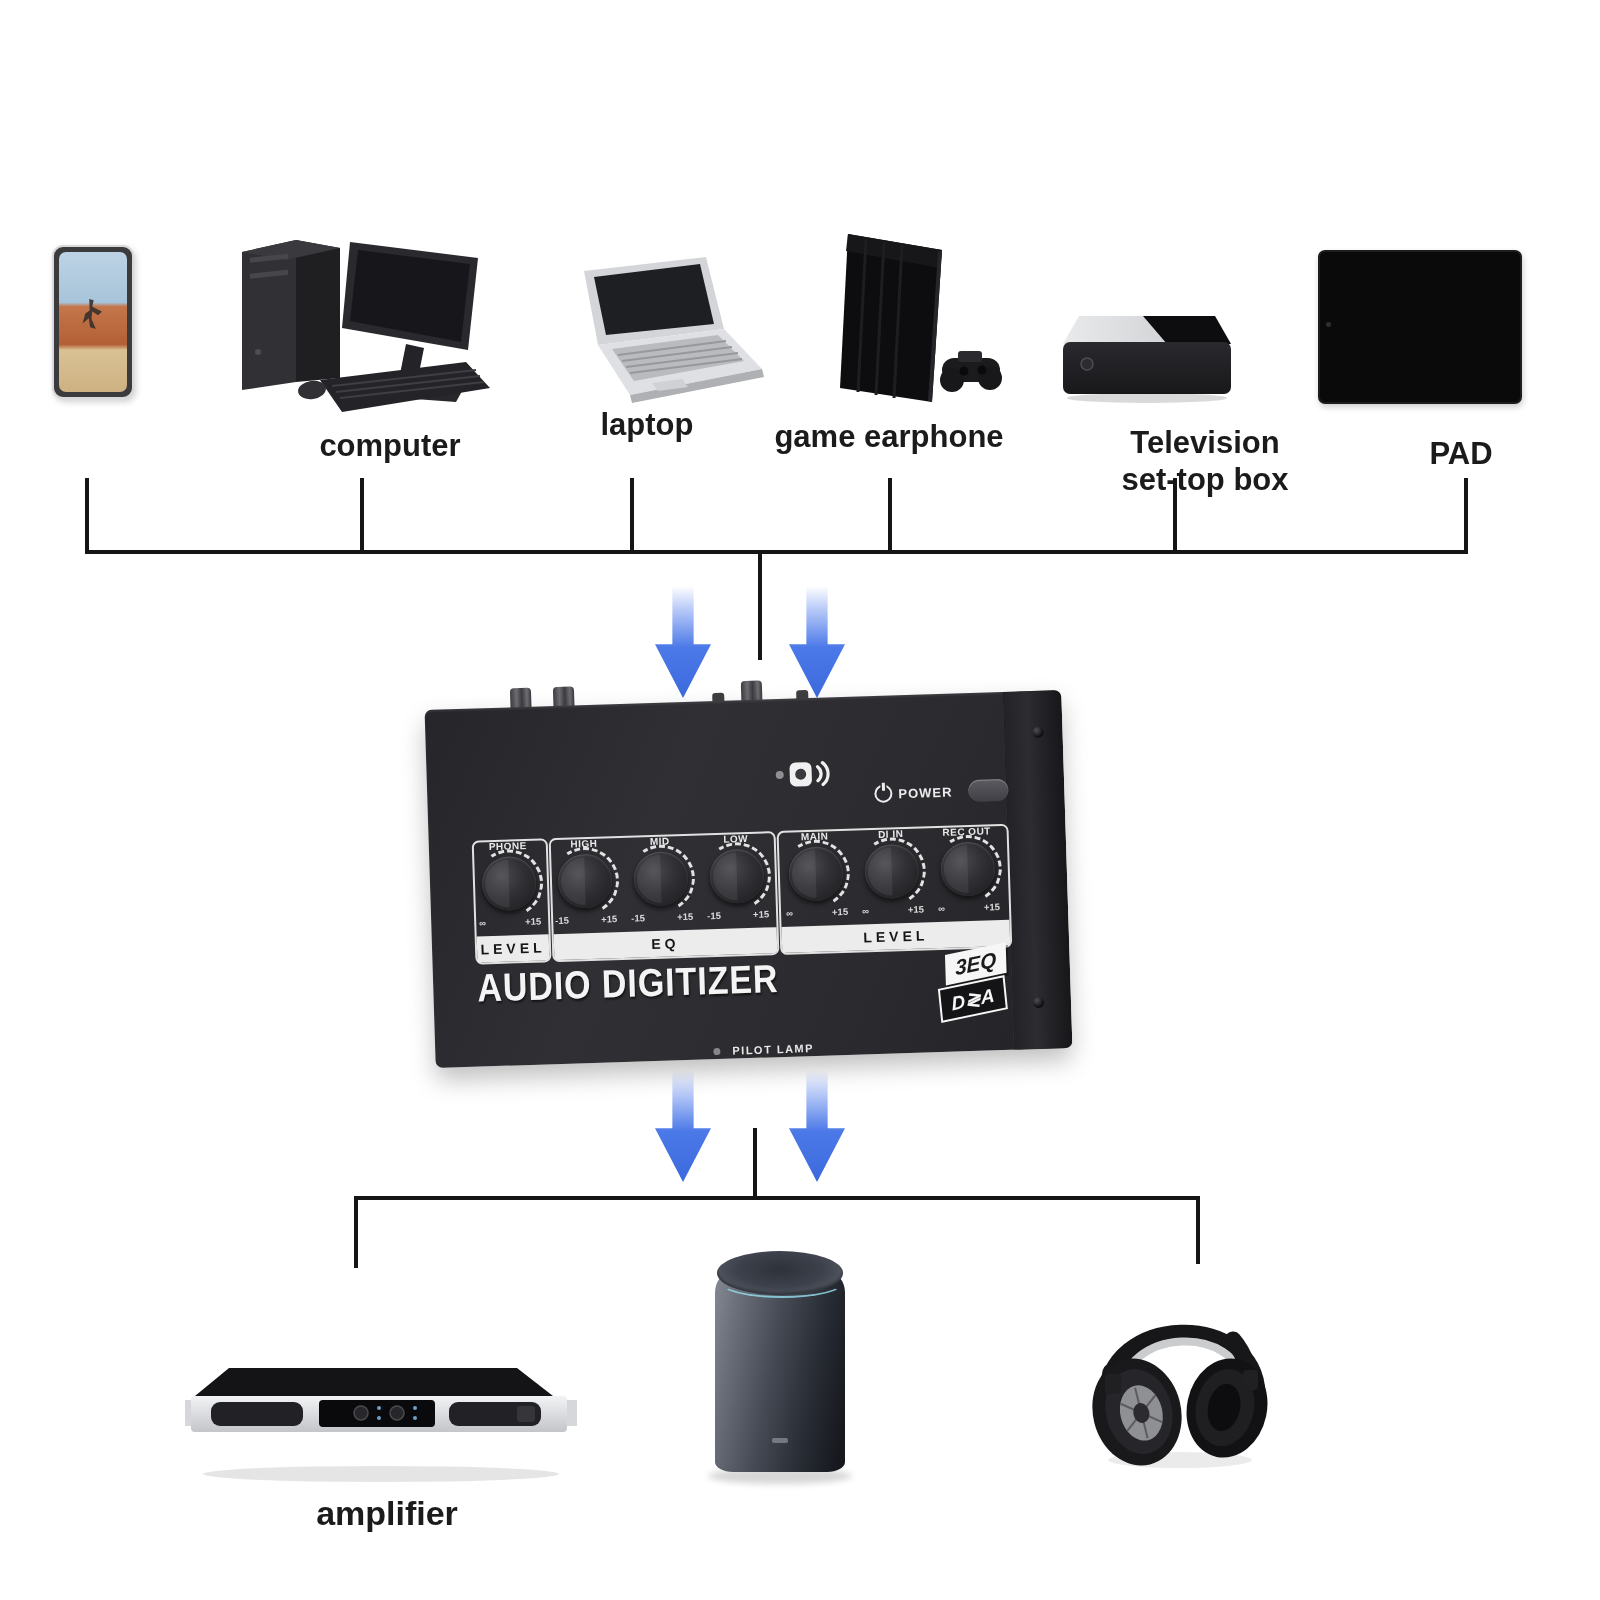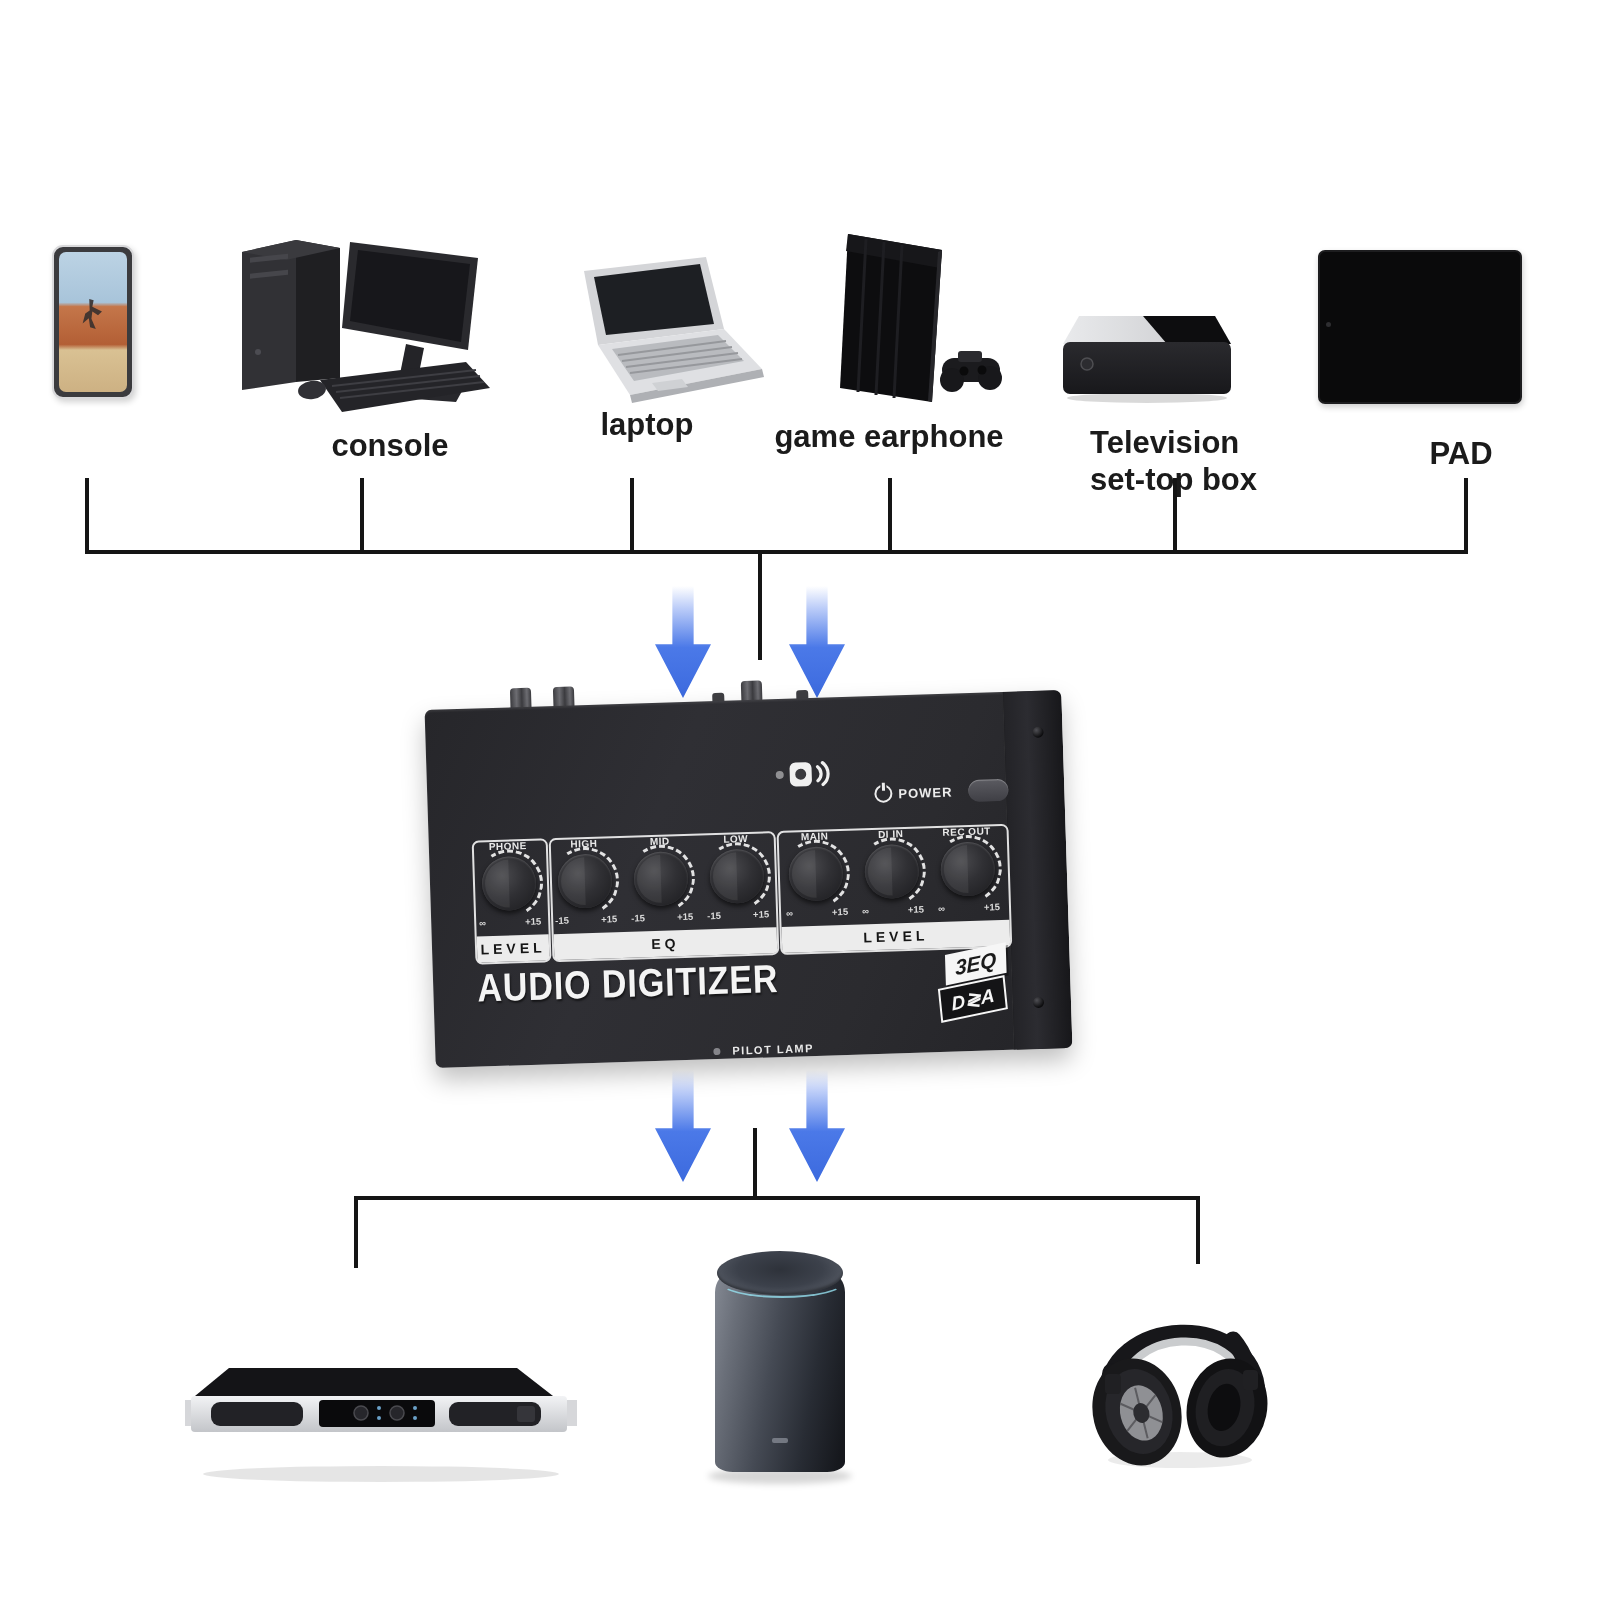--- a/index.html
+++ b/index.html
@@ -166,24 +166,24 @@
       <rect x="8" y="54" width="168" height="52" rx="7" fill="url(#stbf)"></rect>
       <circle cx="32" cy="76" r="6" fill="#2c2c30" stroke="#4e4e52" stroke-width="1.5"></circle>
       <ellipse cx="92" cy="110" rx="80" ry="5" fill="rgba(0,0,0,.15)"></ellipse>
     </svg>
   </div>
 
   <div id="pad">
     <div class="cam"></div>
   </div>
 
-  <div class="dev-label" style="left:265px;top:428px;width:250px;">console</div>
+  <div class="dev-label" style="left:265px;top:428px;width:250px;">computer</div>
   <div class="dev-label" style="left:547px;top:407px;width:200px;">laptop</div>
   <div class="dev-label" style="left:764px;top:419px;width:250px;">game earphone</div>
-  <div class="dev-label" style="left:1090px;top:424px;width:230px;text-align:left;line-height:37px;">
+  <div class="dev-label" style="left:1090px;top:424px;width:230px;text-align:center;line-height:37px;">
     <span style="display:block;">Television</span>
     <span style="display:block;">set-top box</span>
   </div>
   <div class="dev-label" style="left:1391px;top:436px;width:140px;">PAD</div>
 
   <div class="vline" style="left:85px;top:478px;height:76px;"></div>
   <div class="vline" style="left:360px;top:478px;height:76px;"></div>
   <div class="vline" style="left:630px;top:478px;height:76px;"></div>
   <div class="vline" style="left:888px;top:478px;height:76px;"></div>
   <div class="vline" style="left:1173px;top:478px;height:76px;"></div>
@@ -356,14 +356,15 @@
       <g transform="rotate(12 152 146)">
         <ellipse cx="152" cy="146" rx="40" ry="50" fill="#121214"></ellipse>
         <ellipse cx="150" cy="146" rx="29" ry="39" fill="#1f1f22"></ellipse>
         <ellipse cx="149" cy="146" rx="16" ry="24" fill="#0d0d0f"></ellipse>
       </g>
       <rect x="30" y="112" width="16" height="20" rx="4" fill="#202023"></rect>
       <rect x="168" y="108" width="15" height="20" rx="4" fill="#202023"></rect>
     </svg>
   </div>
 
+  <div class="dev-label big" style="left:237px;top:1494px;width:300px;">amplifier</div>
 
 </div>
 
 </body></html>

